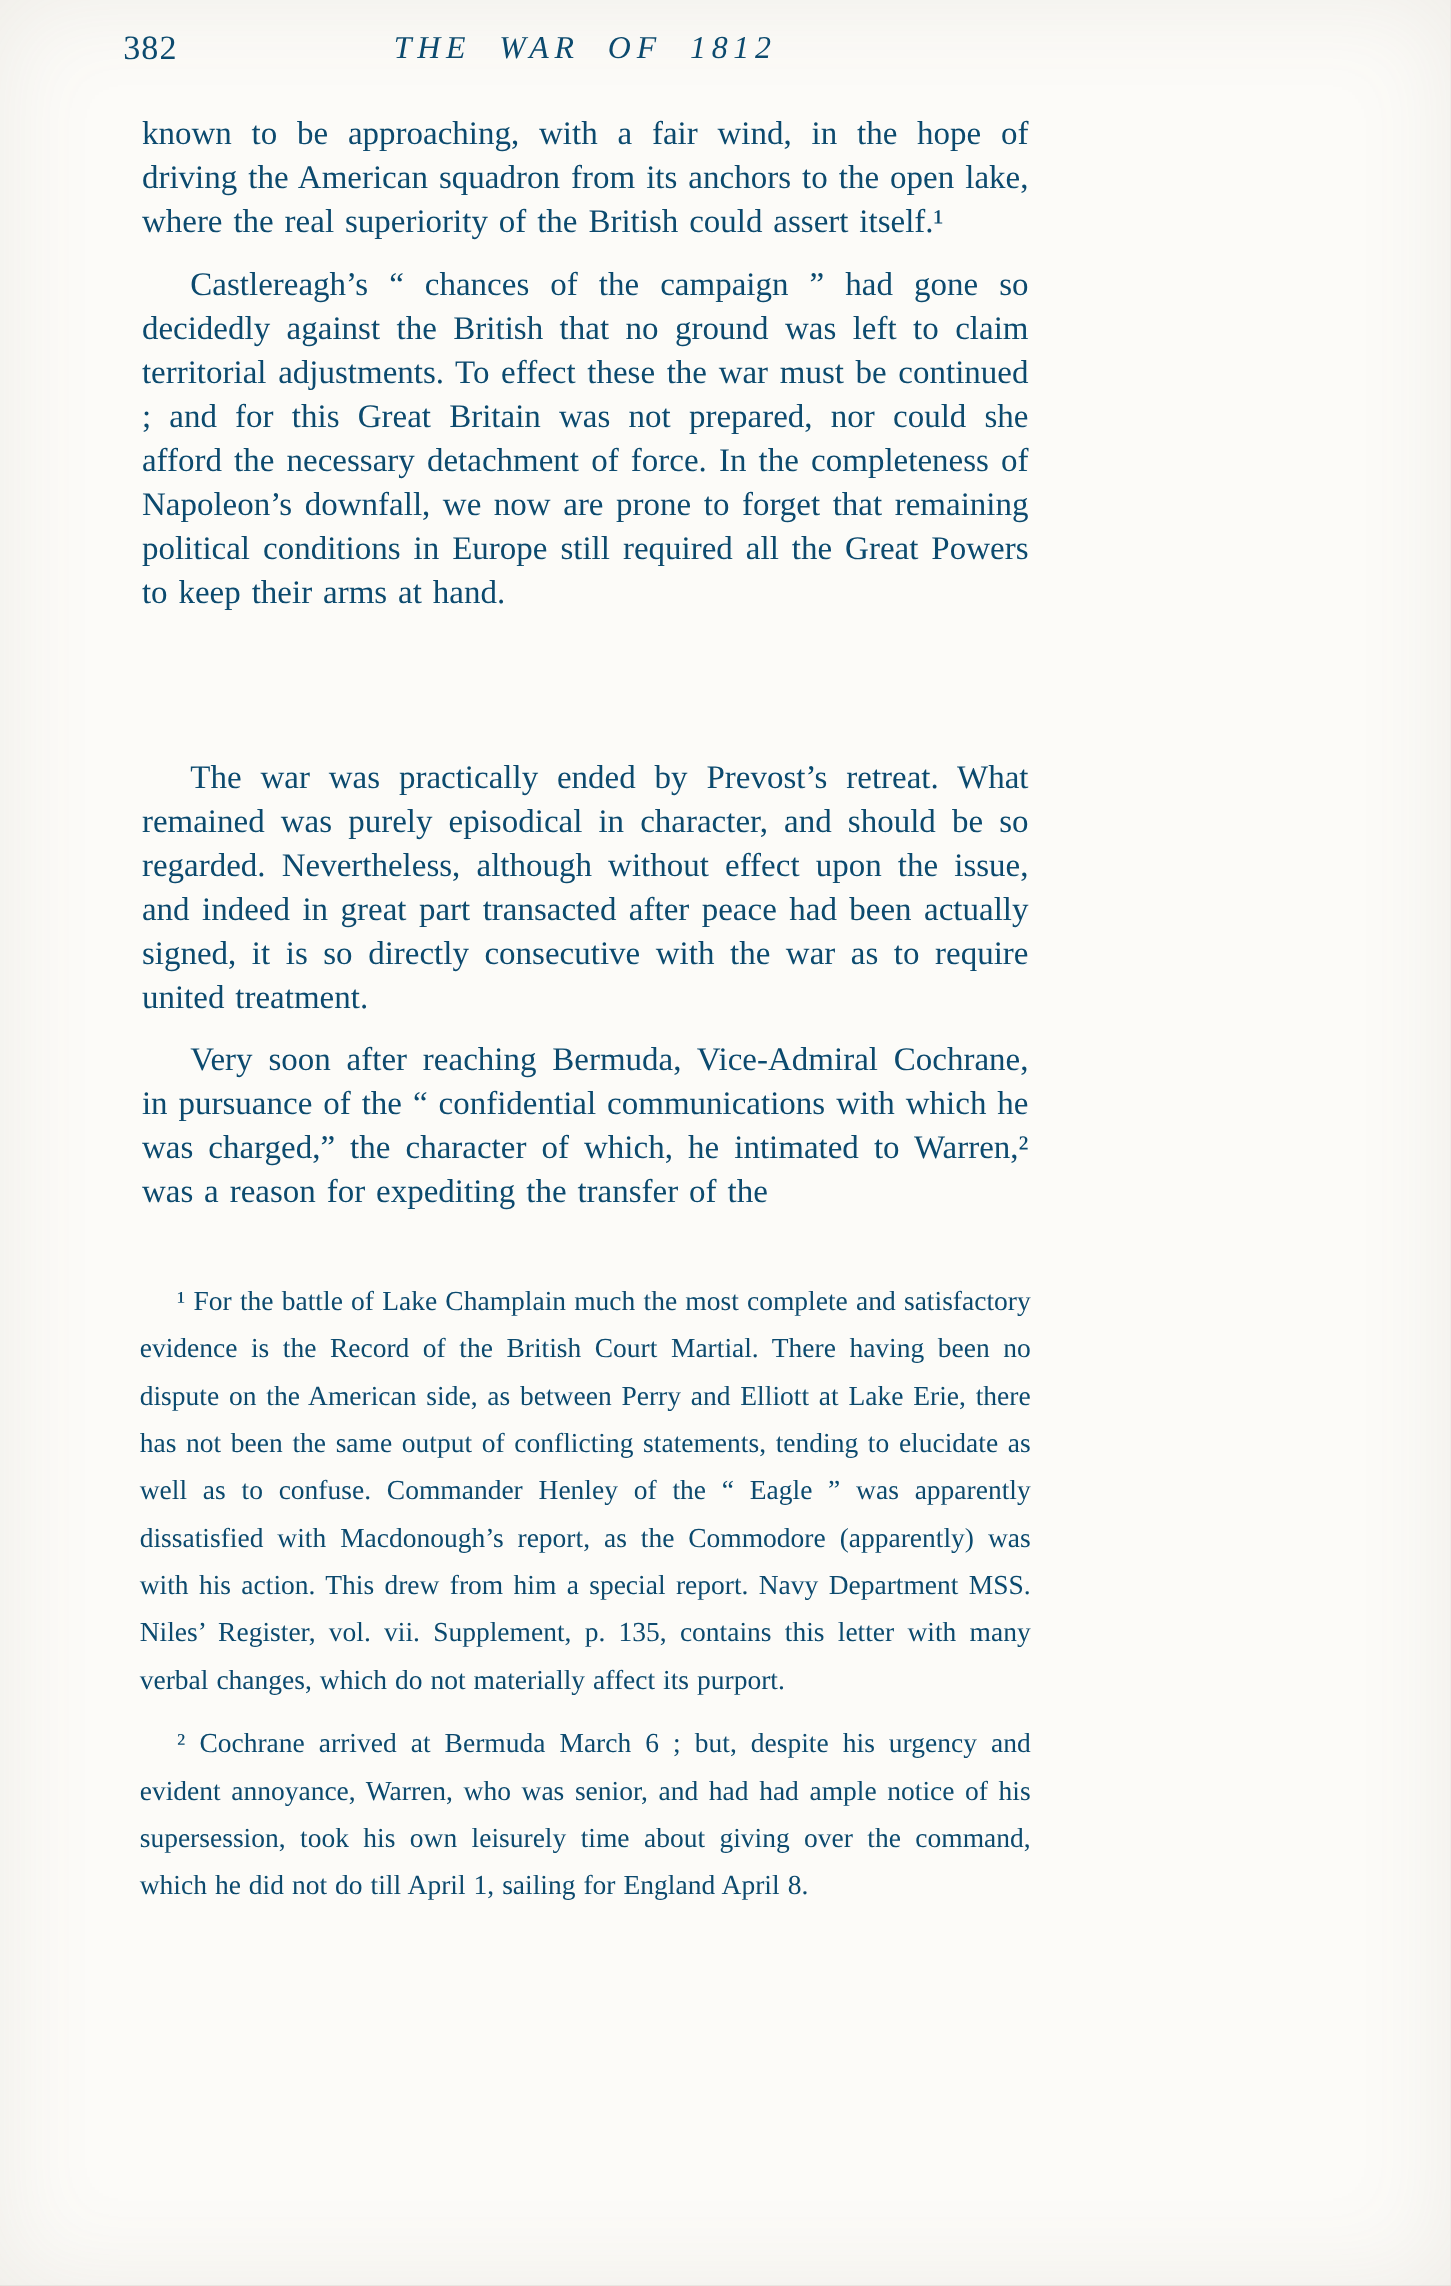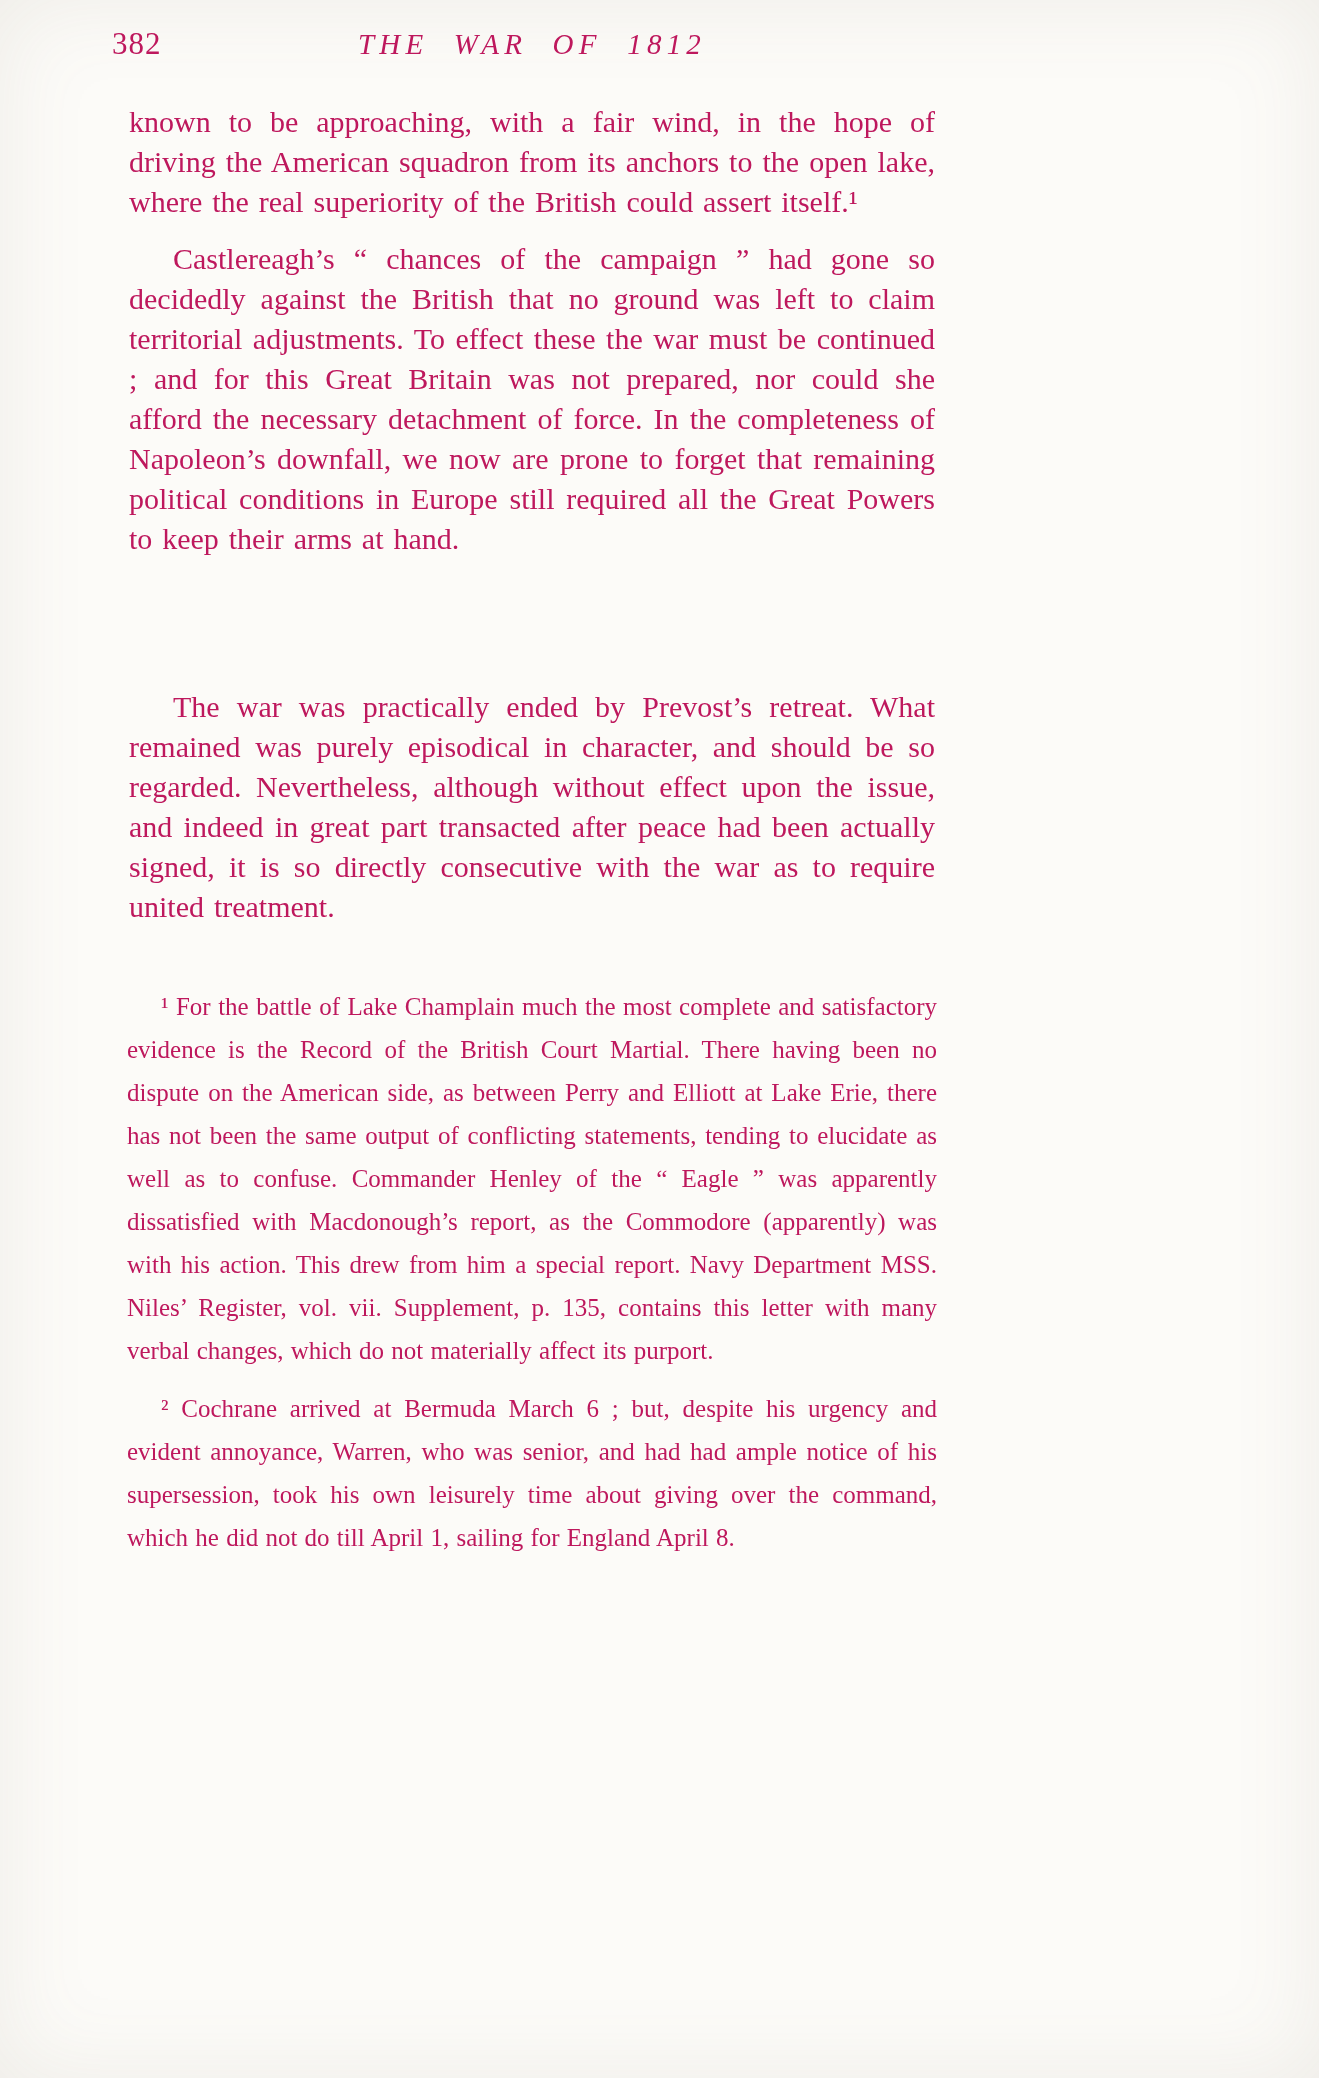--- a/index.html
+++ b/index.html
@@ -6,21 +6,21 @@
     margin: 0;
     padding: 0;
     background: #d8d5cf;
   }
   .scan-page {
     position: relative;
     width: 1319px;
     height: 2078px;
     margin: 0 auto;
     background: #fcfbf8;
-    color: #be185d;
+    color: #0c4a6e;
     box-sizing: border-box;
     padding: 26px 367px 0 112px;
     font-family: "Liberation Serif", "DejaVu Serif", serif;
     box-shadow: inset 0 0 90px rgba(120,110,90,0.10);
     overflow: hidden;
   }
   .running-head {
     position: relative;
     height: 46px;
     margin-bottom: 30px;
@@ -79,20 +79,21 @@
     <span class="running-title">THE WAR OF 1812</span>
   </div>
 
   <div class="body-text">
     <p class="no-indent">known to be approaching, with a fair wind, in the hope of driving the American squadron from its anchors to the open lake, where the real superiority of the British could assert itself.¹</p>
     <p>Castlereagh’s “ chances of the campaign ” had gone so decidedly against the British that no ground was left to claim territorial adjustments.  To effect these the war must be continued ; and for this Great Britain was not prepared, nor could she afford the necessary detachment of force.  In the completeness of Napoleon’s downfall, we now are prone to forget that remaining political conditions in Europe still required all the Great Powers to keep their arms at hand.</p>
 
     <div class="section-break"></div>
 
     <p>The war was practically ended by Prevost’s retreat. What remained was purely episodical in character, and should be so regarded.  Nevertheless, although without effect upon the issue, and indeed in great part transacted after peace had been actually signed, it is so directly consecutive with the war as to require united treatment.</p>
+    <p>Very soon after reaching Bermuda, Vice-Admiral Cochrane, in pursuance of the “ confidential communications with which he was charged,” the character of which, he intimated to Warren,² was a reason for  expediting  the  transfer  of  the</p>
   </div>
 
   <div class="footnotes">
     <p>¹ For the battle of Lake Champlain much the most complete and satisfactory evidence is the Record of the British Court Martial.  There having been no dispute on the American side, as between Perry and Elliott at Lake Erie, there has not been the same output of conflicting statements, tending to elucidate as well as to confuse.  Commander Henley of the “ Eagle ” was apparently dissatisfied with Macdonough’s report, as the Commodore (apparently) was with his action.  This drew from him a special report.  Navy Department MSS.  Niles’ Register, vol. vii. Supplement, p. 135, contains this letter with many verbal changes, which do not materially affect its purport.</p>
     <p>² Cochrane arrived at Bermuda March 6 ; but, despite his urgency and evident annoyance, Warren, who was senior, and had had ample notice of his supersession, took his own leisurely time about giving over the command, which he did not do till April 1, sailing for England April 8.</p>
   </div>
 
 </div>
 
 </body></html>

